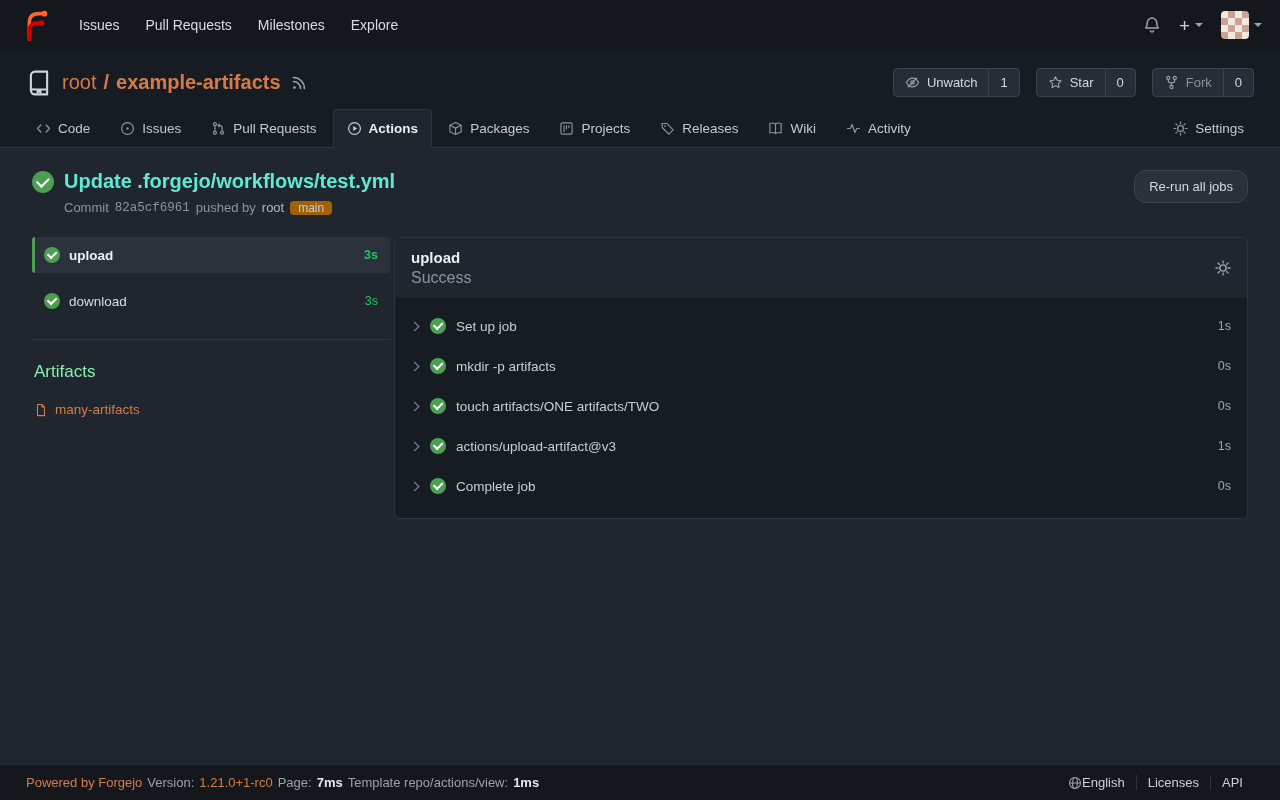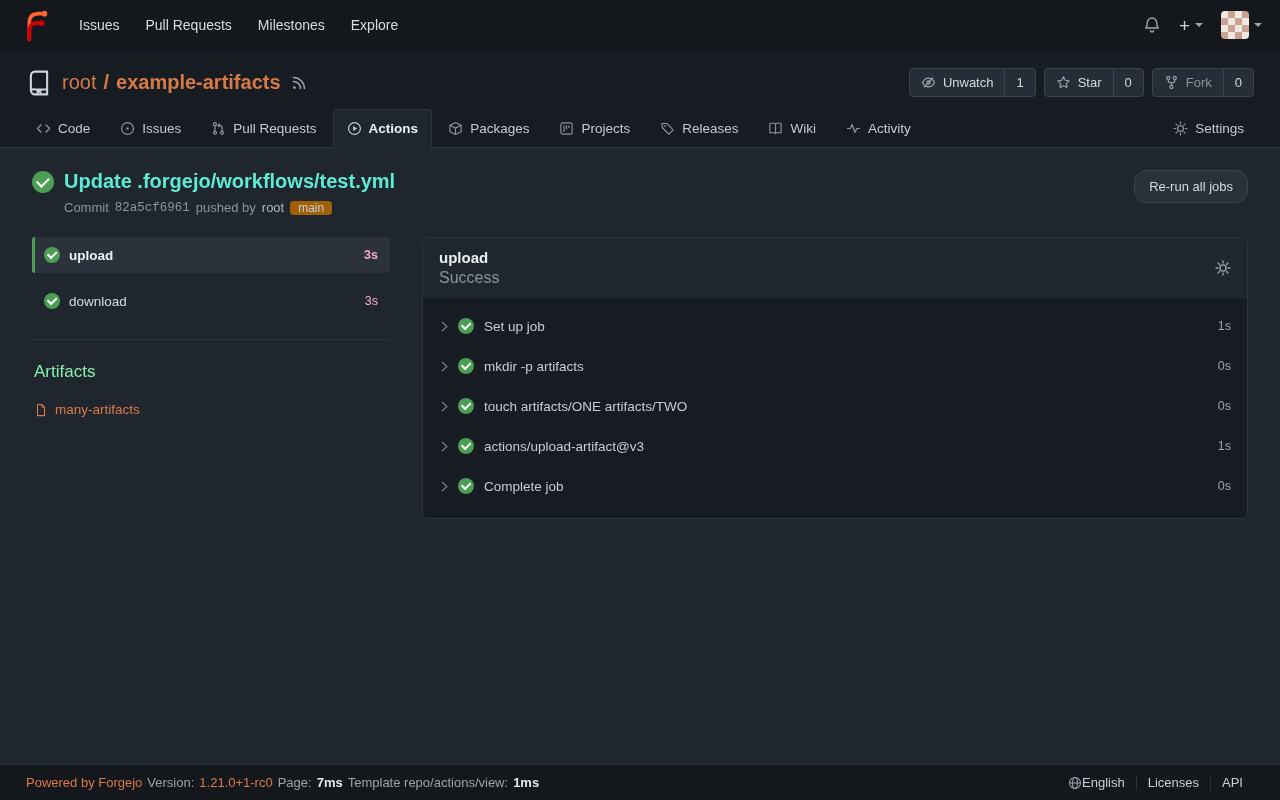--- a/index.html
+++ b/index.html
@@ -27,21 +27,21 @@
             background-size:14px 14px; }
 
   
   .repo-head { background:#171c22; }
   .repo-title-row { display:flex; align-items:center; gap:10px; padding:18px 26px 12px; }
   .repo-icon-wrap { color:#cdd4db; }
   .repo-name { font-size:20px; color:#d87a48; display:flex; gap:7px; align-items:baseline; }
   .repo-name .owner { font-weight:400; cursor:pointer; }
   .repo-name .sep { color:#d87a48; }
   .repo-name .name { font-weight:700; cursor:pointer; }
-  .repo-buttons { margin-left:auto; display:flex; gap:8px; }
+  .repo-buttons { margin-left:auto; display:flex; gap:16px; }
   .seg-btn { display:flex; align-items:stretch; border:1px solid #3a424c; border-radius:4px;
              overflow:hidden; background:#262d36; font-size:13px; cursor:pointer; }
   .seg-main { display:flex; align-items:center; gap:7px; padding:6px 11px; color:#d3d9df; }
   .seg-main.dim { color:#8b949e; }
   .seg-count { display:flex; align-items:center; padding:6px 11px; border-left:1px solid #3a424c; color:#d3d9df; }
 
   
   .tabs { display:flex; align-items:flex-end; padding:0 22px; background:#171c22;
           border-bottom:1px solid #2d343d; gap:2px; }
   .tab { display:flex; align-items:center; gap:7px; padding:11px 13px; font-size:13.5px;
@@ -60,30 +60,30 @@
   .run-title { font-size:20px; font-weight:700; color:#5eead4; }
   .run-sub { margin-left:32px; margin-top:7px; font-size:13px; color:#8b949e;
              display:flex; gap:6px; align-items:center; }
   .run-sub .author { color:#aeb7c0; }
   .sha { font-family:"Liberation Mono","DejaVu Sans Mono",monospace; font-size:12.5px; }
   .badge-main { background:#a16207; color:#c6cdd4; font-size:12px; padding:0 8px;
                 border-radius:4px; cursor:pointer; }
   .btn { background:#2a313a; border:1px solid #3a424c; color:#d3d9df; font-size:13px;
          border-radius:12px; padding:8px 14px; cursor:pointer; }
 
-  .run-body { display:flex; gap:32px; align-items:flex-start; }
+  .run-body { display:flex; gap:4px; align-items:flex-start; }
 
   
   .sidebar { width:358px; flex-shrink:0; }
   .job-row { display:flex; align-items:center; gap:9px; padding:10px 12px; border-radius:4px;
              font-size:13.5px; color:#d6dce2; position:relative; cursor:pointer; margin-bottom:10px; }
   .job-row.selected { background:#2b323c; font-weight:700; color:#eef1f4; }
   .job-row.selected::before { content:""; position:absolute; left:0; top:0; bottom:0; width:3px;
                               background:#4c9e52; border-radius:3px 0 0 3px; }
-  .job-duration { margin-left:auto; font-size:12.5px; color:#f9a8d4; }
+  .job-duration { margin-left:auto; font-size:12.5px; color:#22c55e; }
   .sidebar-divider { border:none; border-top:1px solid #2d343d; margin:20px 0 22px; }
   .artifacts-title { font-size:17px; font-weight:500; color:#86efac; margin:0 0 20px 2px; }
   .artifact-link { display:flex; gap:7px; align-items:center; color:#d87a48; font-size:13.5px;
                    cursor:pointer; margin-left:2px; }
   .artifact-link .icon { color:#d87a48; }
 
   
   .panel { flex:1; border:1px solid #2d343d; border-radius:6px; overflow:hidden; }
   .panel-header { display:flex; align-items:center; justify-content:space-between;
                   padding:11px 16px; background:#20262e; }

